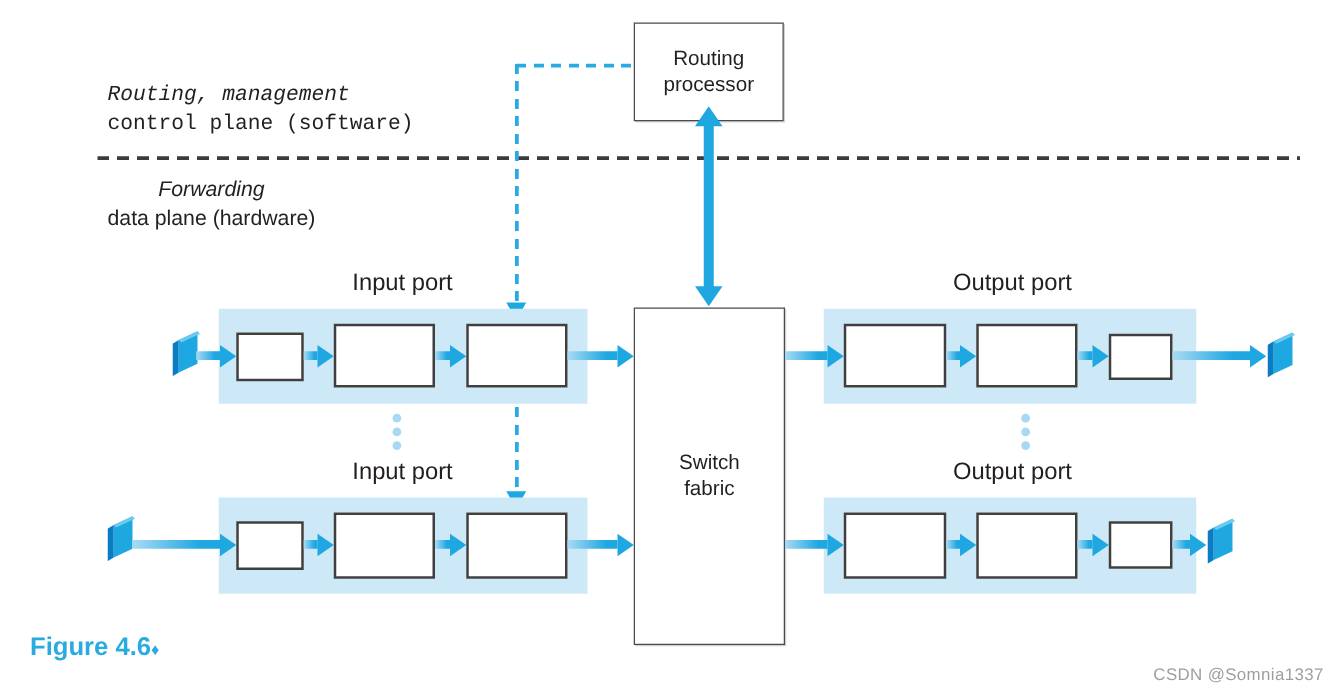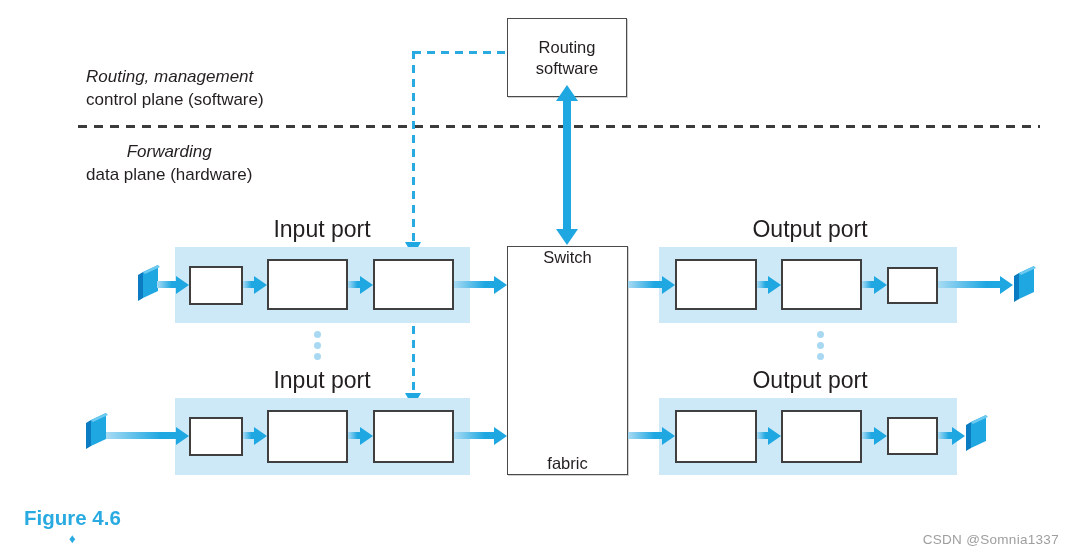--- a/index.html
+++ b/index.html
@@ -22,21 +22,21 @@
     line-height: 23px;
     white-space: nowrap;
   }
   .plane-label .it { font-style: italic; }
 
   .port-label {
     position: absolute;
     width: 220px;
     text-align: center;
     color: #231f20;
-    font-size: 23px;
+    font-size: 19px;
     white-space: nowrap;
   }
 
   
   .node {
     position: absolute;
     background: #ffffff;
     border: 1.7px solid #4a4a4a;
     display: flex;
     flex-direction: column;
@@ -132,21 +132,20 @@
   
   .caption {
     position: absolute;
     left: 24px;
     top: 506px;
     font-size: 20.5px;
     white-space: nowrap;
     display: flex;
     align-items: center;
     gap: 0;
-    flex-direction: column;
   }
   .caption .fig {
     color: #29abe2;
     font-weight: 700;
   }
   .caption .diamond {
     color: #29abe2;
     font-size: 13px;
     position: relative;
     top: 1px;
@@ -160,47 +159,47 @@
     font-size: 13.5px;
     color: #9e9e9e;
     letter-spacing: 0.3px;
   }
 </style>
 </head>
 <body>
 
 <div class="stage">
 
-  <div class="plane-label" style="left:86px; top:65px;">
+  <div class="plane-label" style="left:86px; top:65px;font-family:Liberation Mono, monospace;">
     <div class="it">Routing, management</div>
     <div>control plane (software)</div>
   </div>
   <div class="plane-label" style="left:86px; top:140px;text-align:center;">
     <div class="it">Forwarding</div>
     <div>data plane (hardware)</div>
   </div>
 
   <div class="sep-dashed" style="left:78px; top:125px; width:962px;"></div>
 
   <div class="bdash-h" style="left:413px; top:51px; width:94px;"></div>
   <div class="bdash-v" style="left:412px; top:51px; height:190px;"></div>
   <div class="bhead-down" style="left:405px; top:242px;"></div>
   <div class="bdash-v" style="left:412px; top:312px; height:82px;"></div>
   <div class="bhead-down" style="left:405px; top:393px;"></div>
 
   <div class="node" style="left:507px; top:18px; width:120px; height:79px;">
     <div>Routing</div>
-    <div>software</div>
+    <div>processor</div>
   </div>
 
   <div class="vhead-up" style="left:556px; top:85px;"></div>
   <div class="varrow-shaft" style="left:563px; top:99px; height:132px;"></div>
   <div class="vhead-down" style="left:556px; top:229px;"></div>
 
-  <div class="node" style="left:507px; top:246px; width:121px; height:229px;justify-content:space-between;">
+  <div class="node" style="left:507px; top:246px; width:121px; height:270px;">
     <div>Switch</div>
     <div>fabric</div>
   </div>
 
   <div class="port-label" style="left:212px; top:216px;">Input port</div>
   <div class="port-label" style="left:212px; top:367px;">Input port</div>
   <div class="port-label" style="left:700px; top:216px;">Output port</div>
   <div class="port-label" style="left:700px; top:367px;">Output port</div>
 
   <div class="band" style="left:175px; top:247px; width:295px; height:76px;"></div>

